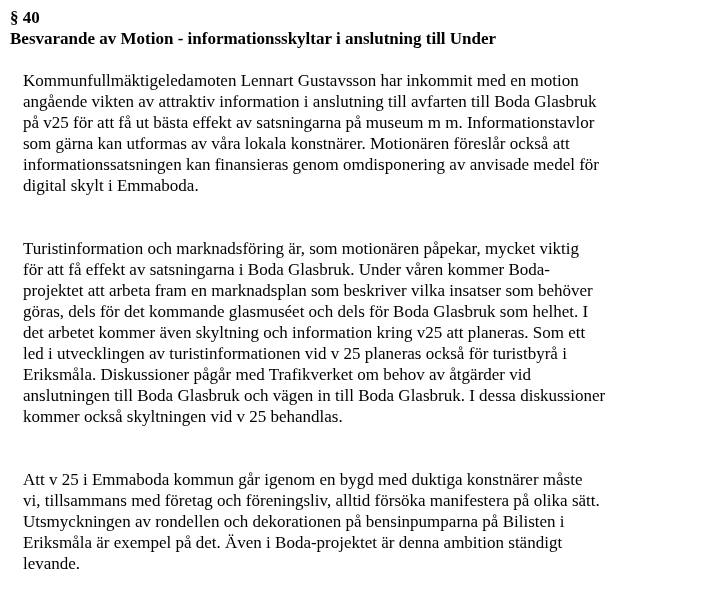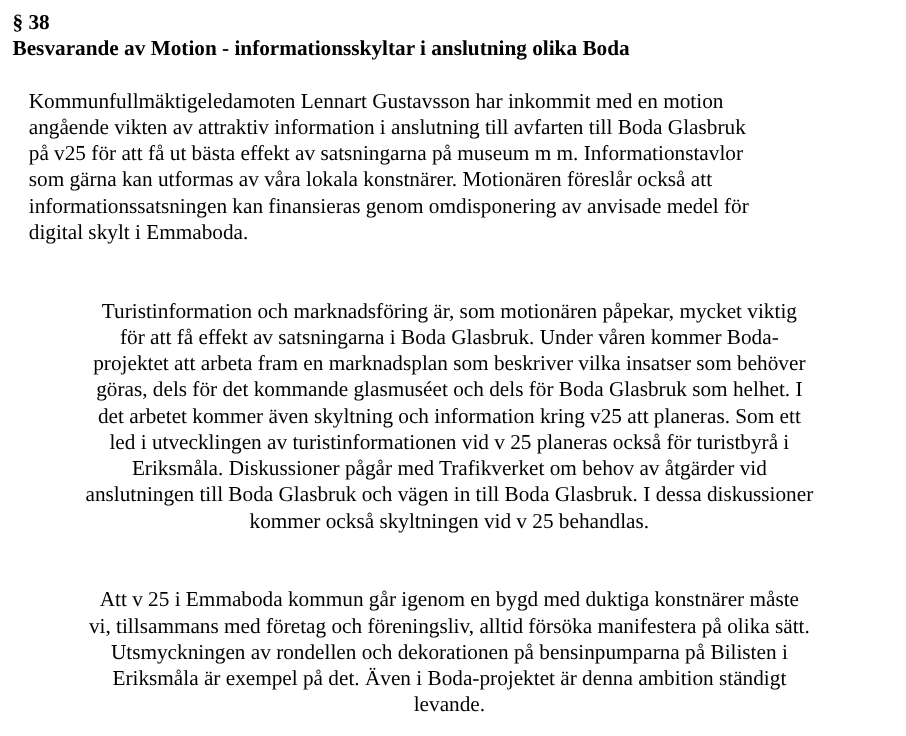--- a/index.html
+++ b/index.html
@@ -34,29 +34,28 @@
   }
   .para {
     margin: 13px;
     white-space: pre-line;
   }
   .para-first {
     margin-top: 21px;
   }
   .para-next {
     margin-top: 42px;
-    text-align: center;
   }
 </style>
 </head>
 <body>
 
 <div class="page">
-  <div class="section-number">§ 38</div>
-  <div class="doc-title">Besvarande av Motion - informationsskyltar i anslutning olika Boda</div>
+  <div class="section-number">§ 40</div>
+  <div class="doc-title">Besvarande av Motion - informationsskyltar i anslutning till Under</div>
   <p class="para para-first">Kommunfullmäktigeledamoten Lennart Gustavsson har inkommit med en motion
 angående vikten av attraktiv information i anslutning till avfarten till Boda Glasbruk
 på v25 för att få ut bästa effekt av satsningarna på museum m m. Informationstavlor
 som gärna kan utformas av våra lokala konstnärer. Motionären föreslår också att
 informationssatsningen kan finansieras genom omdisponering av anvisade medel för
 digital skylt i Emmaboda.</p>
   <p class="para para-next">Turistinformation och marknadsföring är, som motionären påpekar, mycket viktig
 för att få effekt av satsningarna i Boda Glasbruk. Under våren kommer Boda-
 projektet att arbeta fram en marknadsplan som beskriver vilka insatser som behöver
 göras, dels för det kommande glasmuséet och dels för Boda Glasbruk som helhet. I

